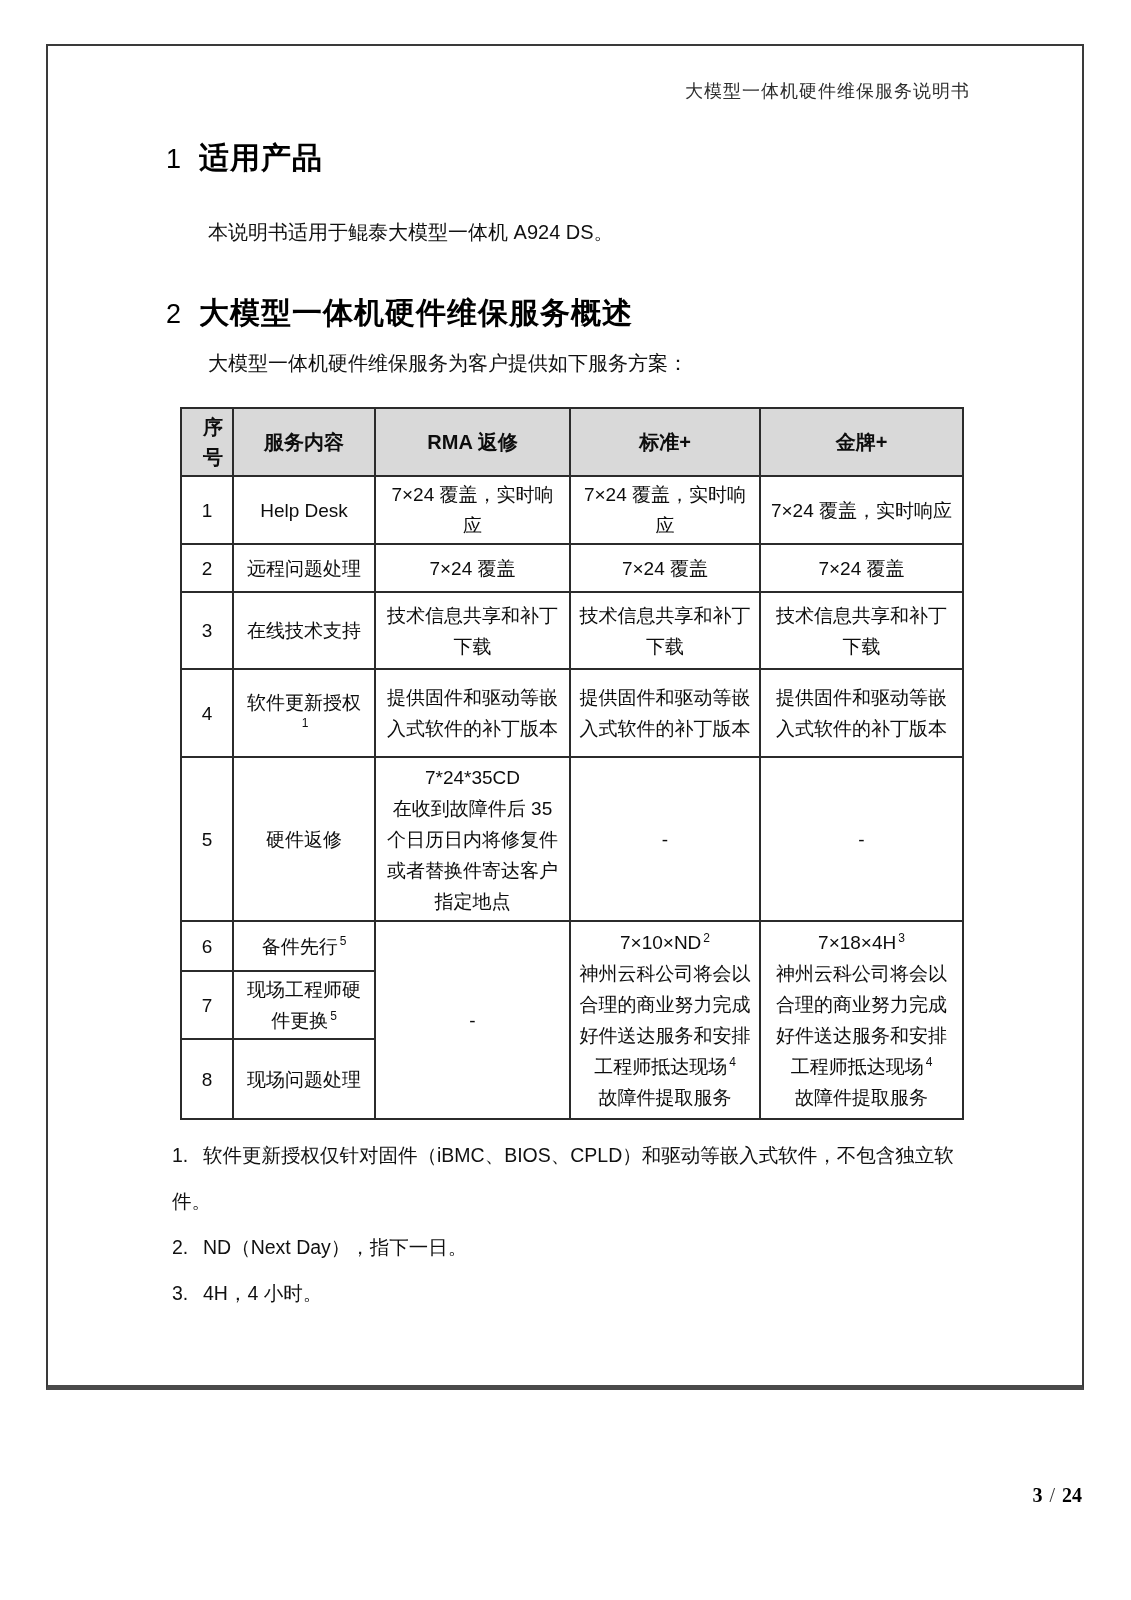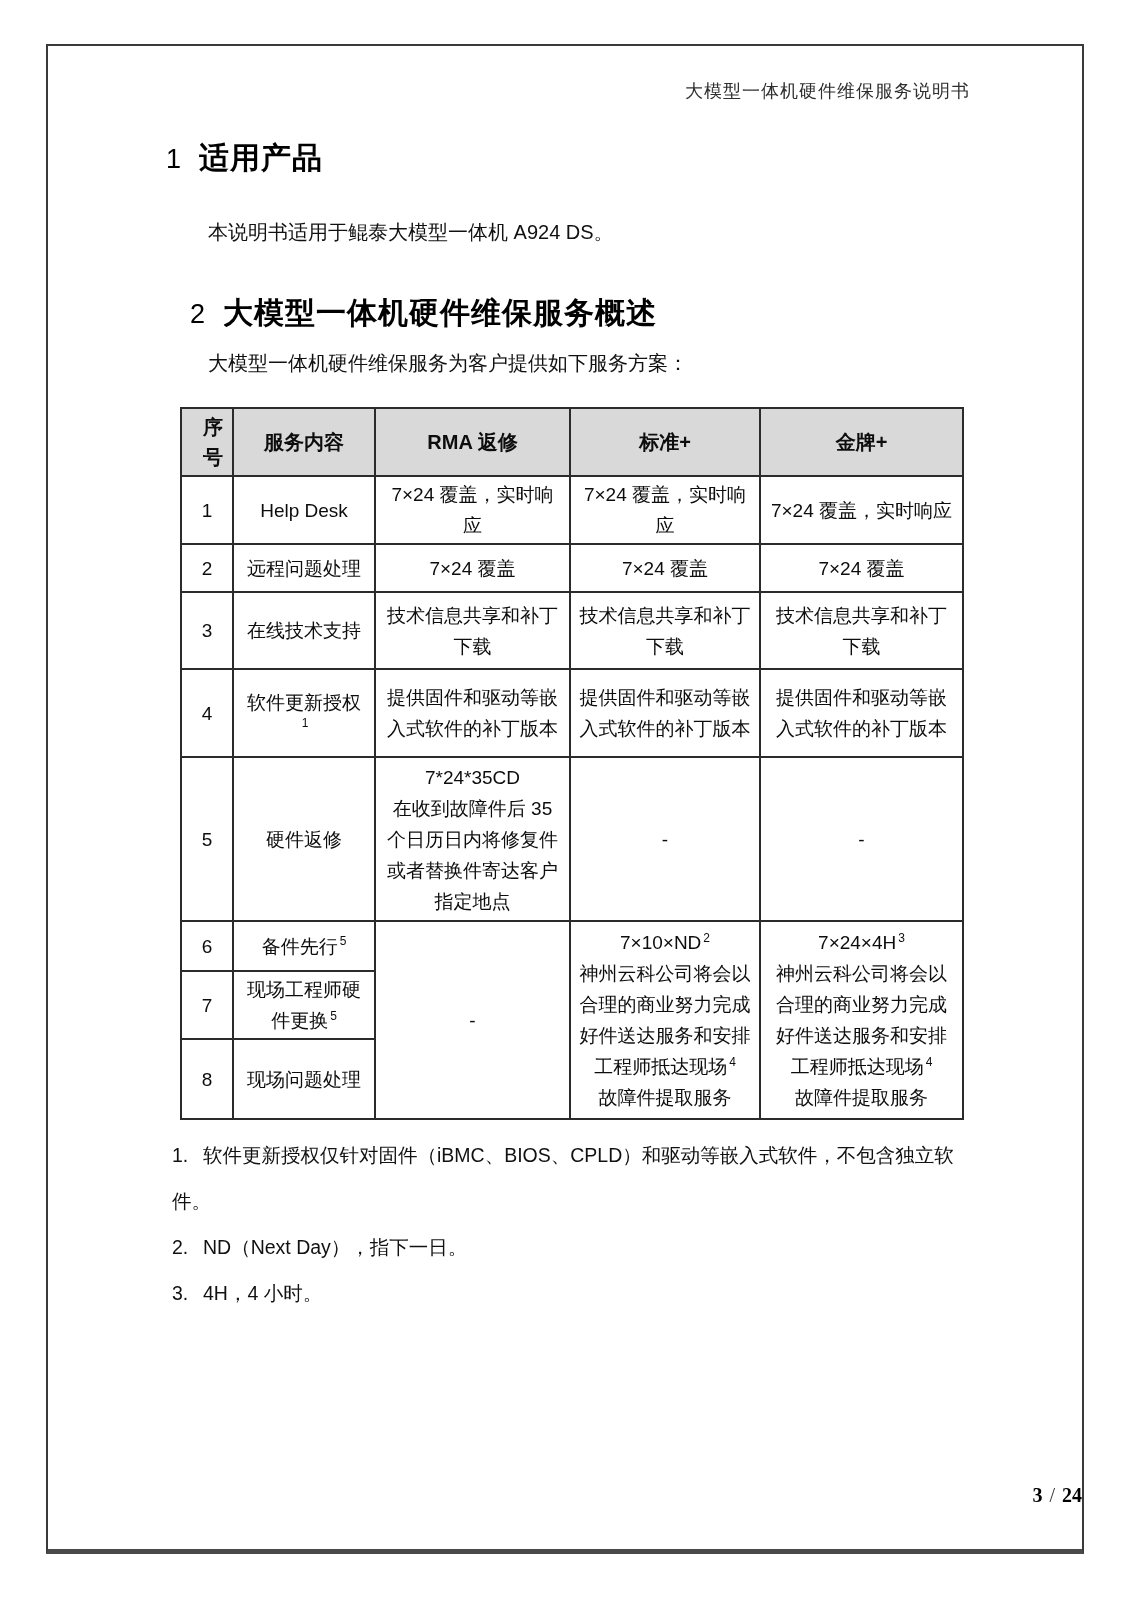--- a/index.html
+++ b/index.html
@@ -2,42 +2,42 @@
 <html><head>
 <meta charset="utf-8">
 <style>
   html,body{margin:0;padding:0;}
   body{
     width:1131px;height:1600px;position:relative;background:#ffffff;
     font-family:"Liberation Sans","DejaVu Sans",sans-serif;color:#151515;
     -webkit-font-smoothing:antialiased;
   }
   .page-frame{
-    position:absolute;left:46px;top:44px;width:1038px;height:1510px;
+    position:absolute;left:46px;top:44px;width:1038px;height:1346px;
     border:2px solid #3a3a3a;border-bottom-width:5px;border-bottom-color:#4a4a4a;
     box-sizing:border-box;background:#ffffff;
   }
   .content{
     position:relative;height:100%;box-sizing:border-box;
     padding:32px 112px 0 118px;
   }
   .doc-header{
     margin:0;text-align:right;
     font-family:"Liberation Serif","DejaVu Serif",serif;
     font-size:18px;line-height:26px;color:#2e2e2e;letter-spacing:1px;
   }
   .sec-heading{
     margin:34px 0 0;font-size:30px;font-weight:700;color:#000;
     letter-spacing:1px;line-height:40px;
   }
   .sec-heading .sec-num{font-weight:400;font-size:27px;margin-right:17px;}
   .s1-body{
     margin:36px 0 0;font-size:20px;line-height:34px;text-indent:42px;color:#111;
   }
-  .sec-heading.second{margin-top:44px;margin-left:24px;}
+  .sec-heading.second{margin-top:44px;}
   .para{
     margin:14px 0 0;font-size:20px;line-height:58px;color:#111;
     text-align:justify;text-indent:42px;
   }
   .para.intro{margin:0;text-align:left;}
   table.svc{
     border-collapse:collapse;table-layout:fixed;
     margin:15px 0 0 14px;width:782px;font-size:19px;color:#0d0d0d;
   }
   table.svc th,table.svc td{
@@ -151,21 +151,21 @@
             <div class="cell-line">
               <span>7×10×ND</span><sup>2</sup>
             </div>
             <div class="cell-line">
               <span>神州云科公司将会以合理的商业努力完成好件送达服务和安排工程师抵达现场</span><sup>4</sup>
             </div>
             <div class="cell-line">故障件提取服务</div>
           </td>
           <td rowspan="3">
             <div class="cell-line">
-              <span>7×24×4H</span><sup>3</sup>
+              <span>7×18×4H</span><sup>3</sup>
             </div>
             <div class="cell-line">
               <span>神州云科公司将会以合理的商业努力完成好件送达服务和安排工程师抵达现场</span><sup>4</sup>
             </div>
             <div class="cell-line">故障件提取服务</div>
           </td>
         </tr>
         <tr style="height:68px">
           <td>7</td>
           <td>

